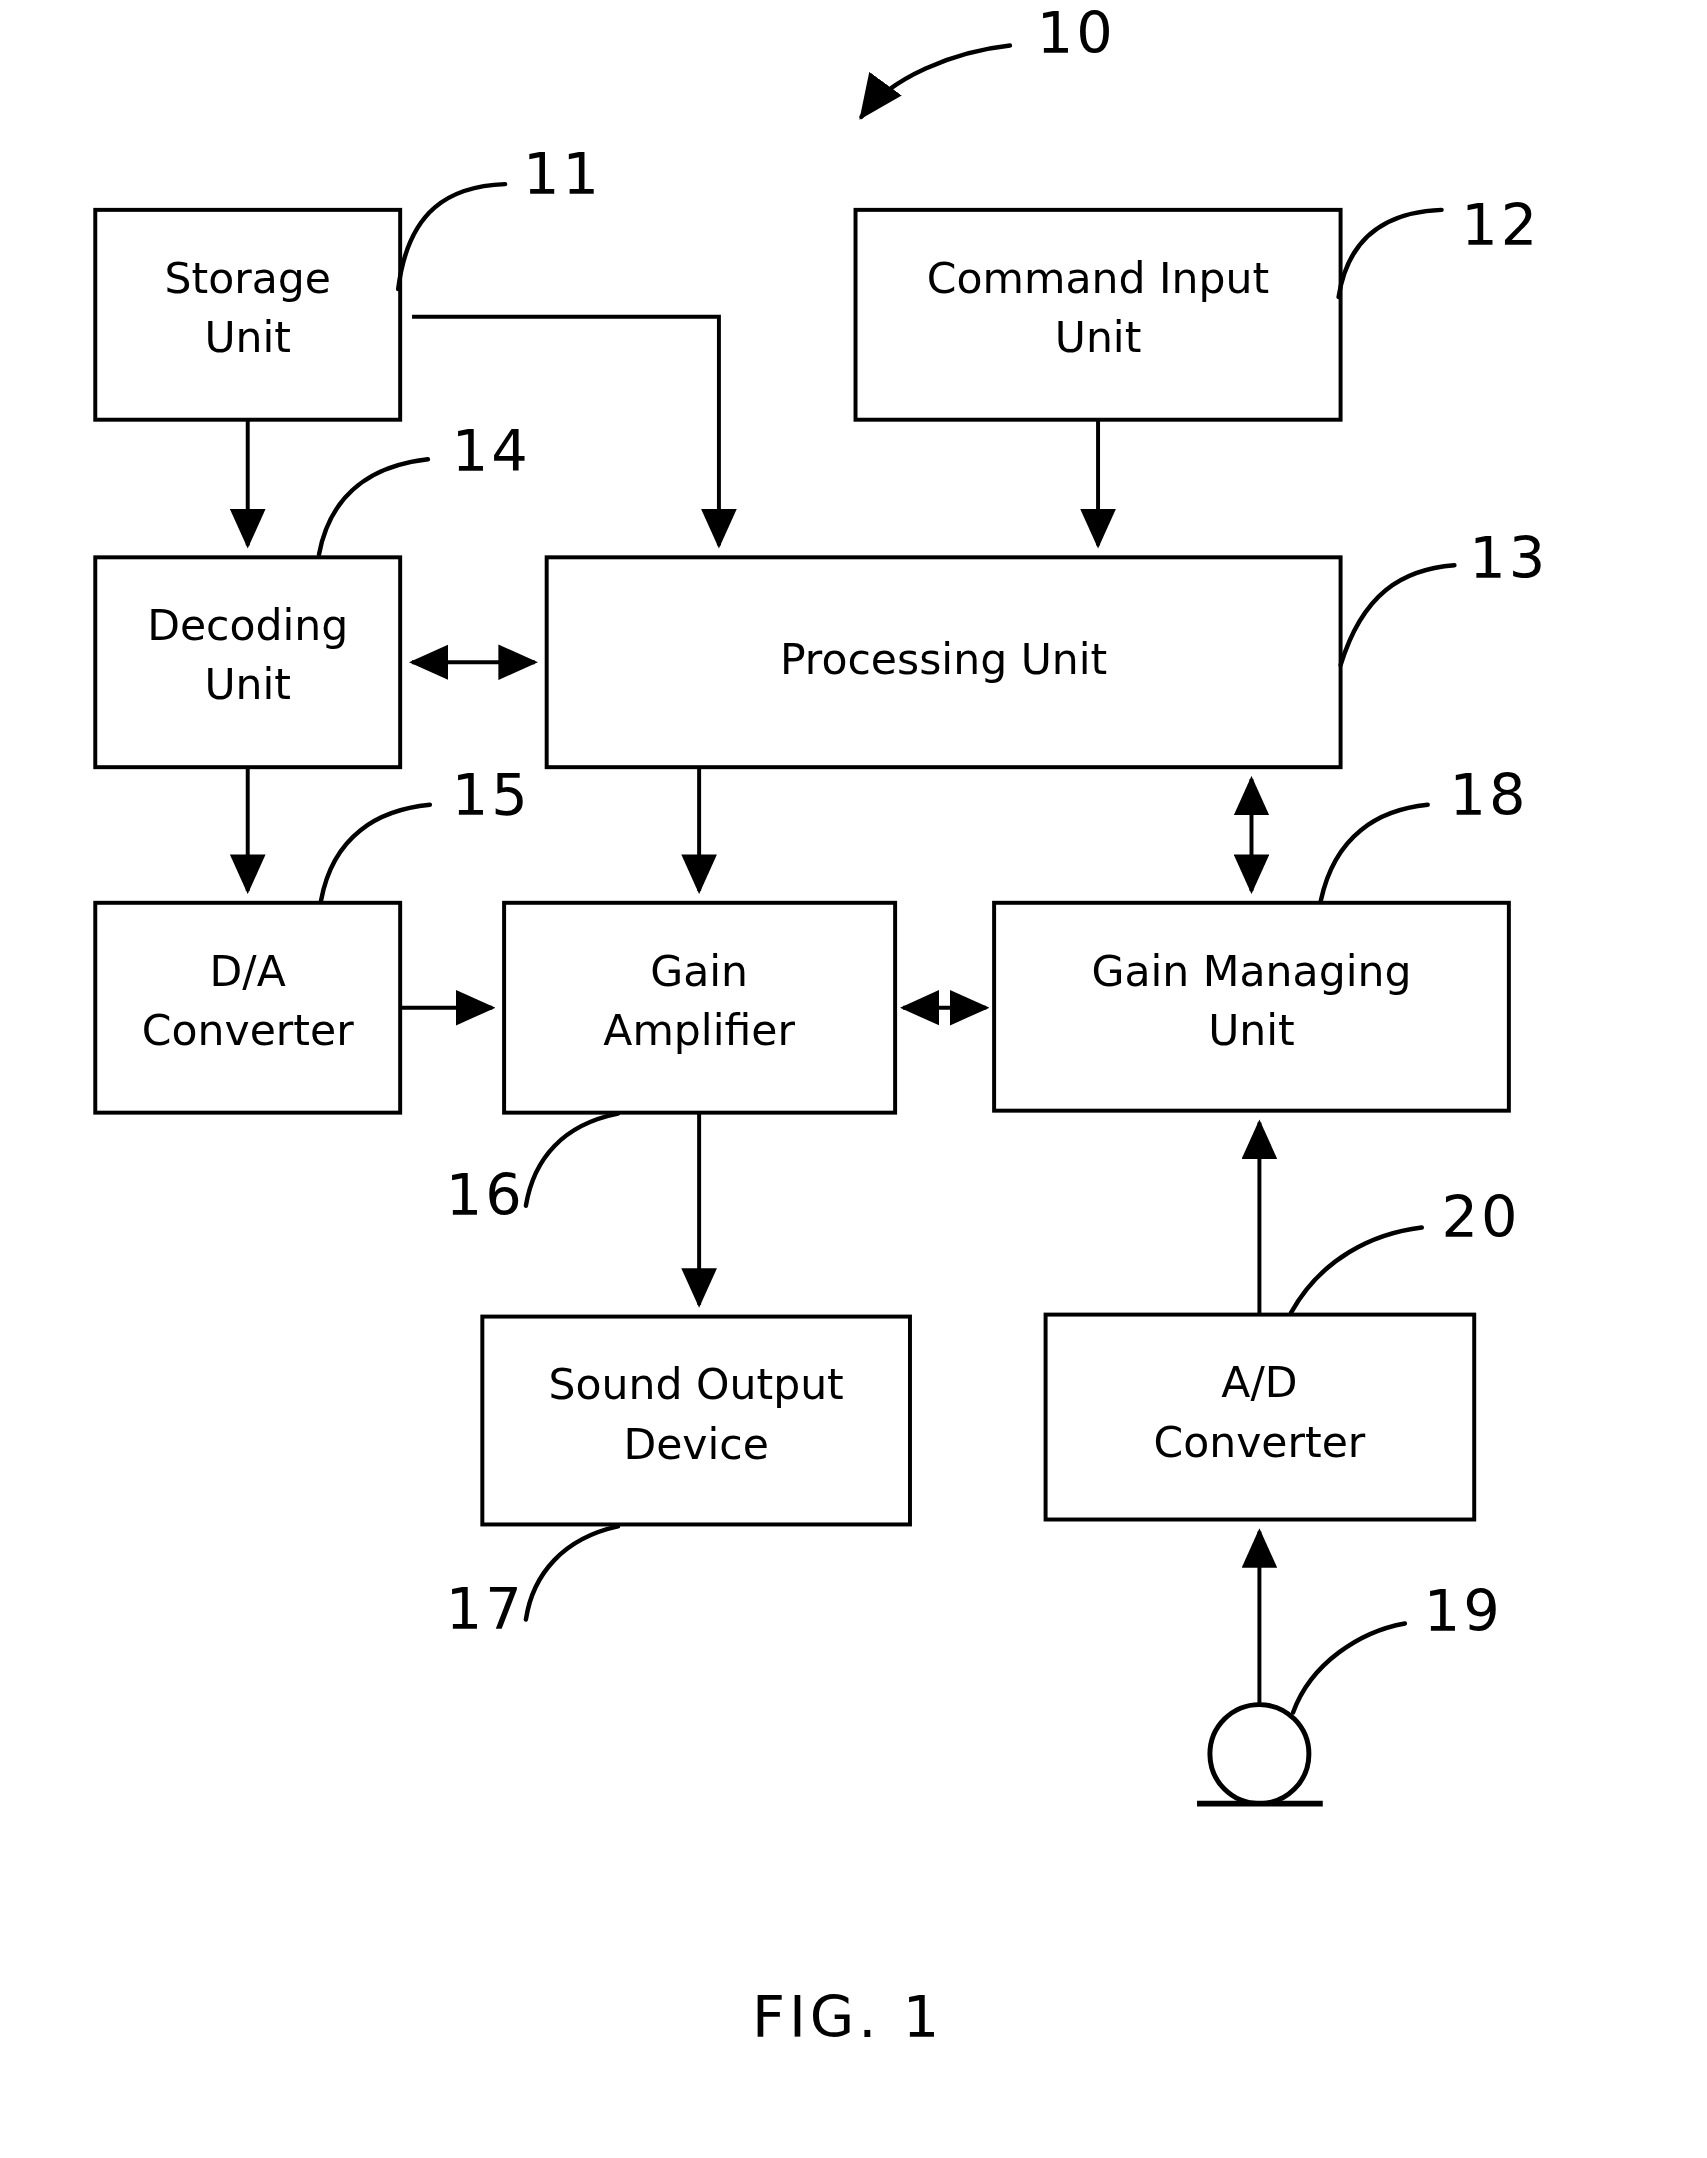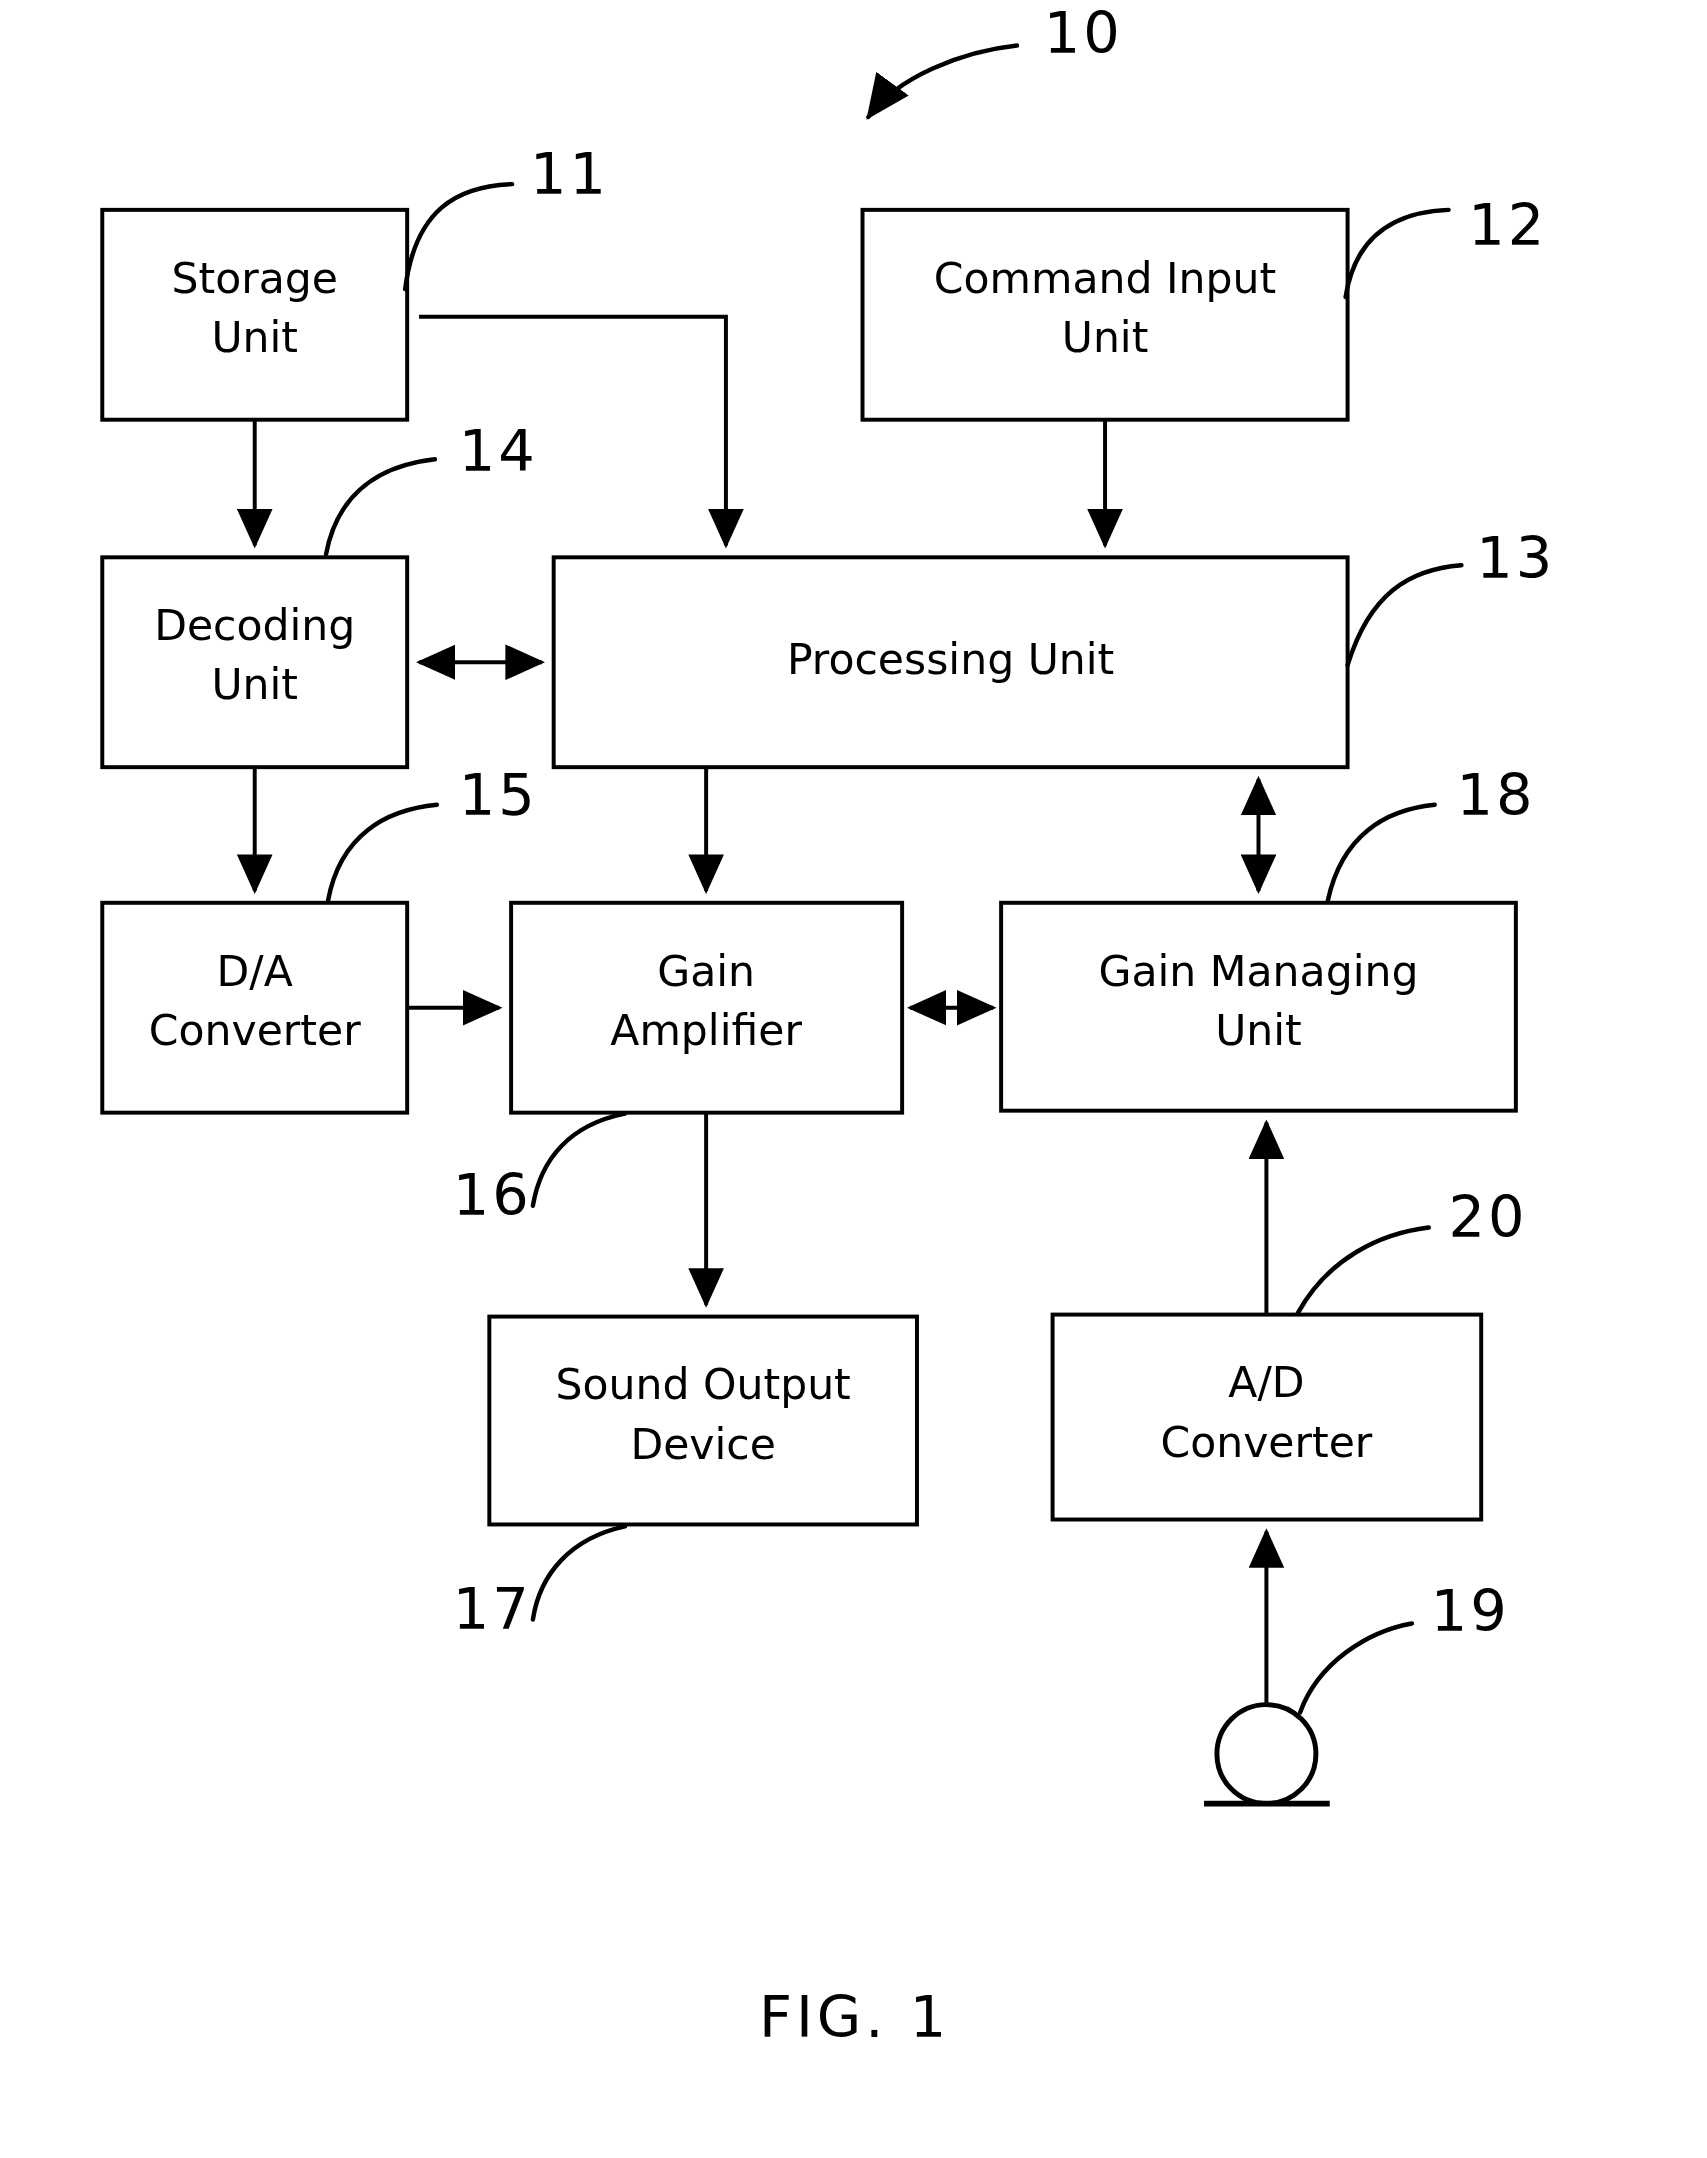--- a/index.html
+++ b/index.html
@@ -9,21 +9,21 @@
   }
   body {
     width: 1708px;
     height: 2158px;
     font-family: "DejaVu Sans", sans-serif;
     position: relative;
     overflow: hidden;
   }
   #figure-root {
     position: absolute;
-    left: 11px; top: 0;
+    left: 4px; top: 0;
     width: 1459px;
     height: 2158px;
   }
   svg { display: block; }
   .blk-rect {
     fill: #ffffff;
     stroke: #000000;
     stroke-width: 4;
   }
   .blk-label {

